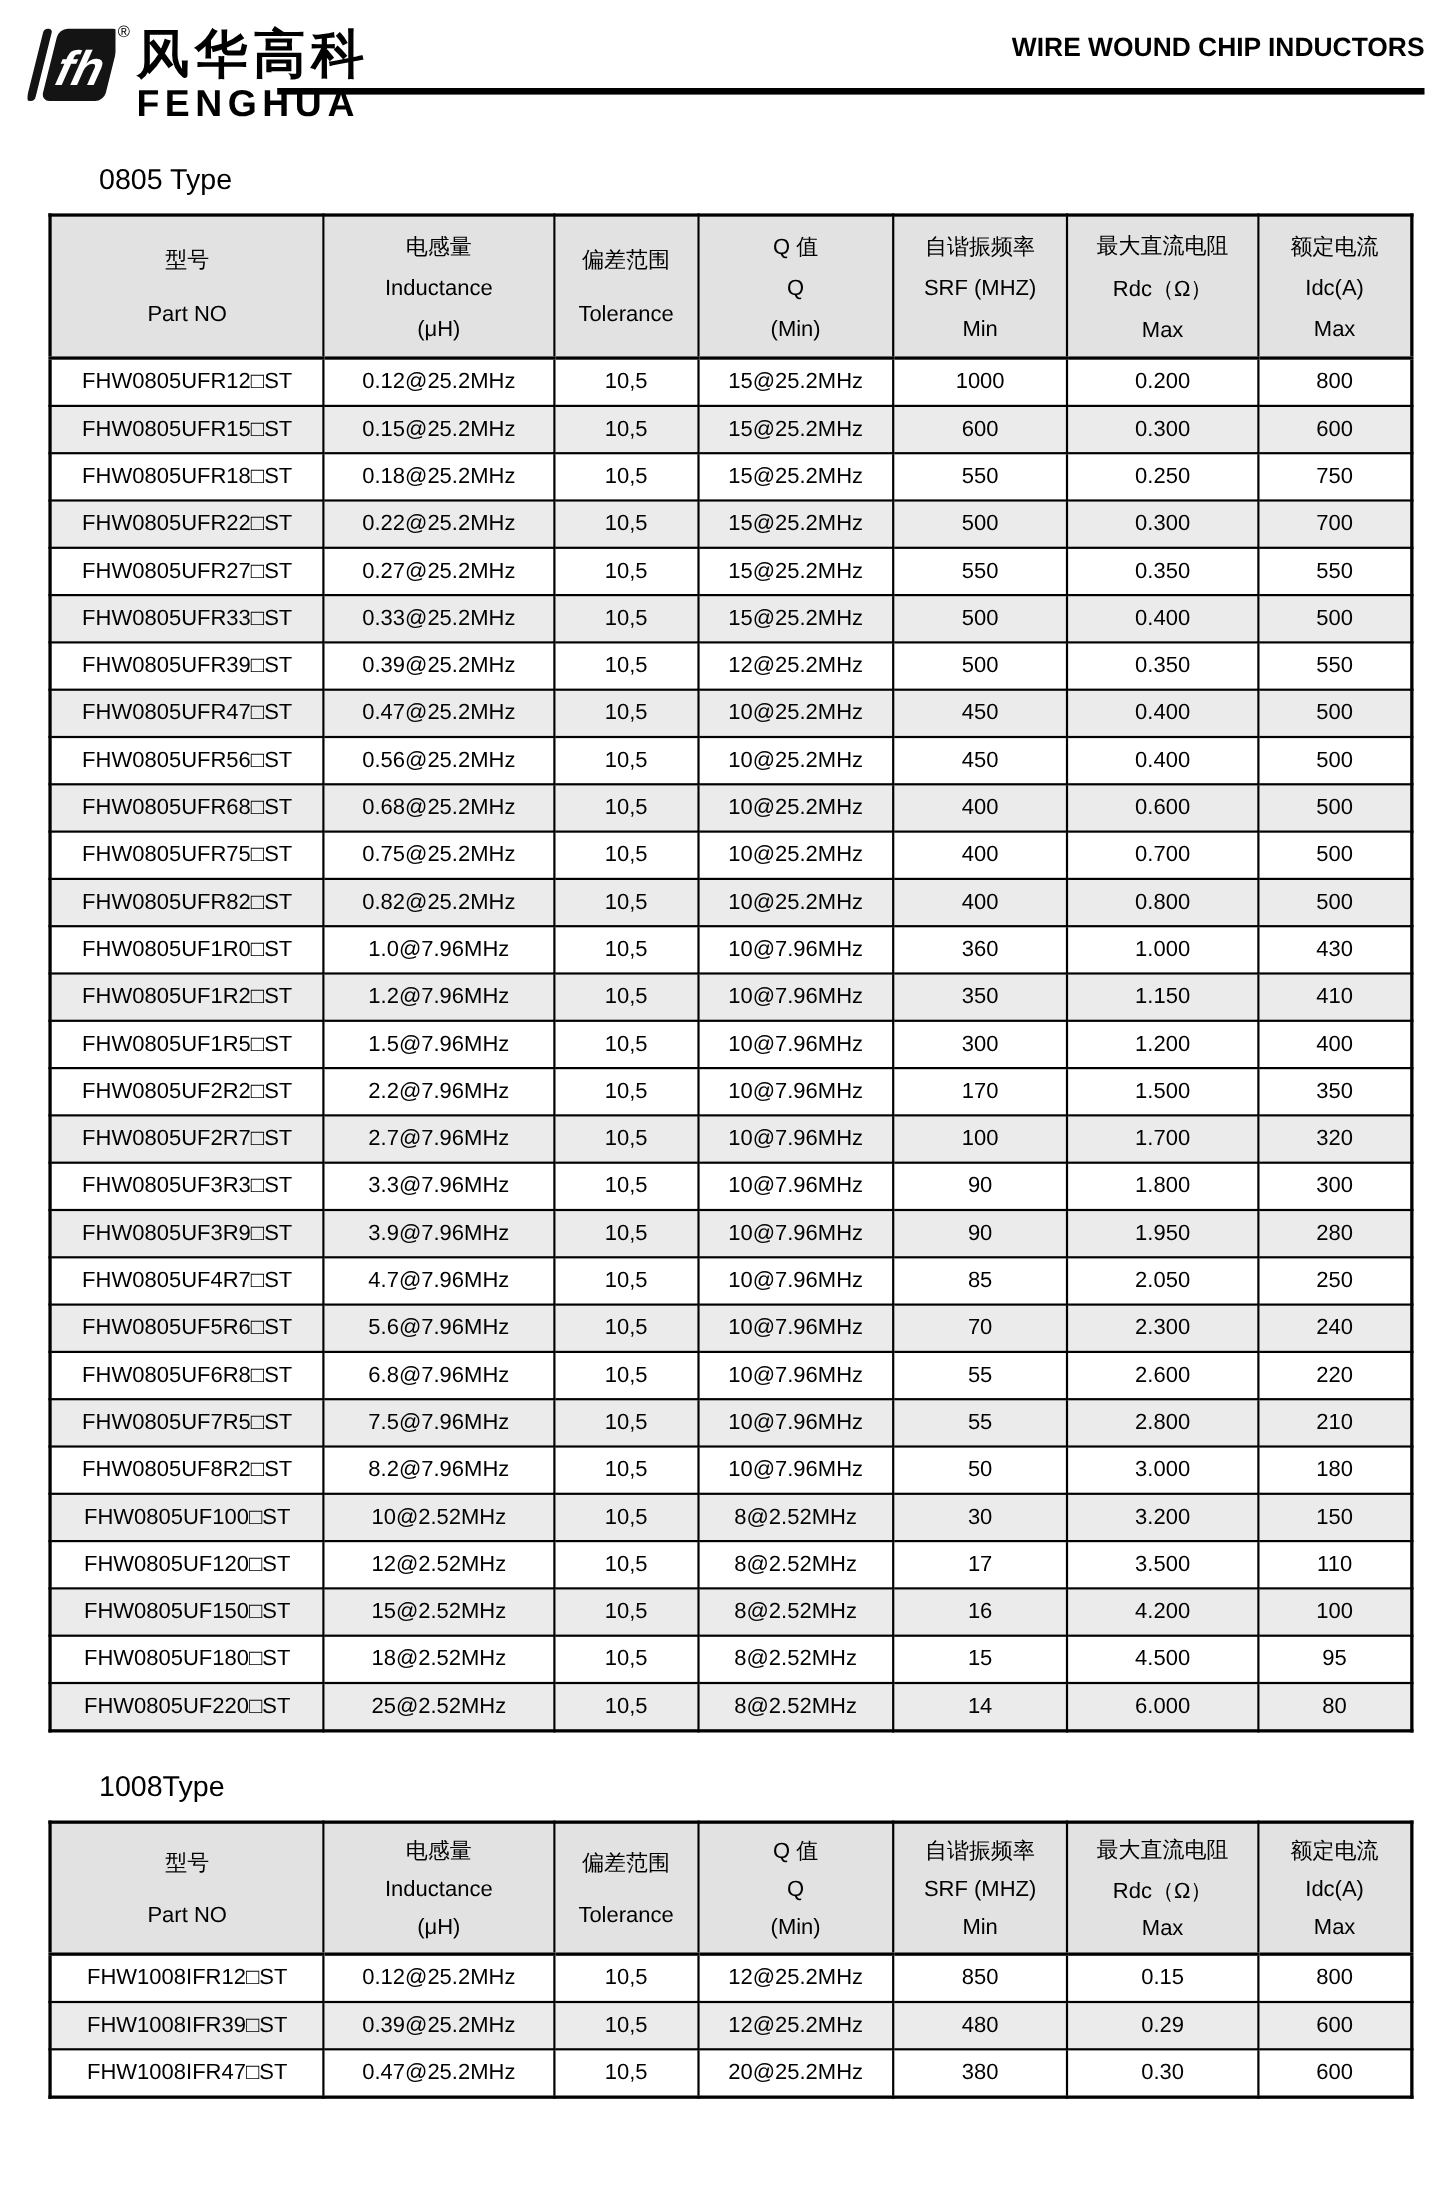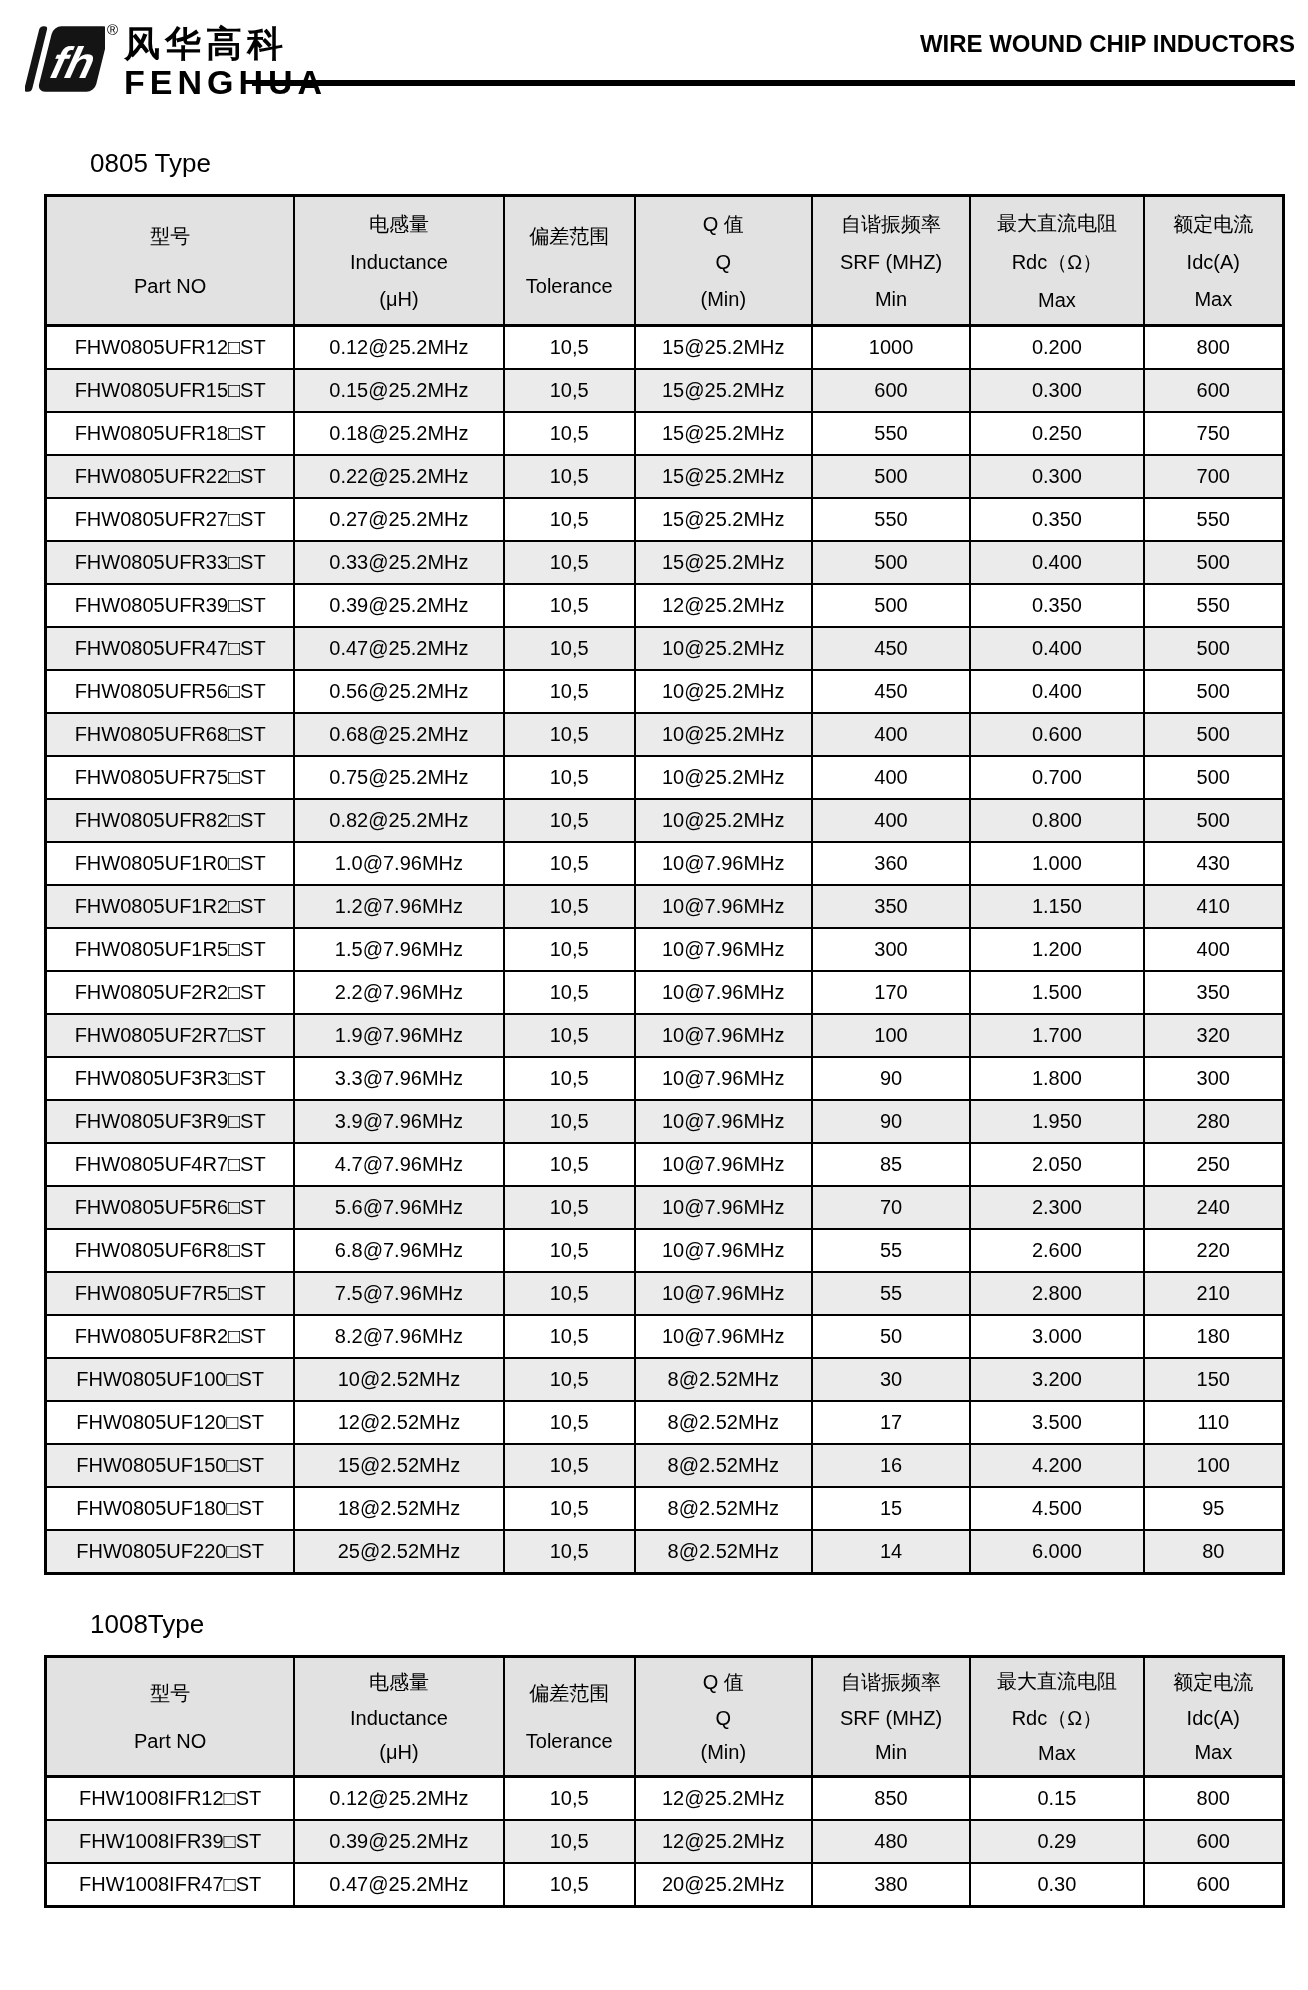--- a/index.html
+++ b/index.html
@@ -8,21 +8,21 @@
     background:#fff; color:#000;
     font-family:"Liberation Sans","DejaVu Sans",sans-serif;
   }
 
   
   .doc-header { position:relative; height:110px; }
   .logo { position:absolute; left:25px; top:20px; display:flex; align-items:flex-start; }
   .logo-mark { display:block; }
   .logo-reg { font-size:15px; line-height:1; margin:2px 6px 0 2px; }
   .logo-text { margin-top:6px; }
-  .logo-cn { font-size:36px; font-weight:bold; letter-spacing:5px; line-height:1.0; }
+  .logo-cn { font-size:48px; font-weight:bold; letter-spacing:5px; line-height:1.0; }
   .logo-en { font-size:34px; font-weight:bold; letter-spacing:5px; line-height:1.0; margin-top:3px; }
   .doc-title { position:absolute; right:13px; top:30px; margin:0; font-size:24px; font-weight:bold; letter-spacing:0px; }
   .rule { position:absolute; left:252px; right:13px; top:80px; height:6px; background:#000; }
 
   
   .section-label { margin:38px 0 15px 90px; font-size:26px; }
   .section-label.second { margin-top:34px; }
 
   table.spec {
     border-collapse:collapse; table-layout:fixed;
@@ -283,21 +283,21 @@
             <td>FHW0805UF2R2□ST</td>
             <td>2.2@7.96MHz</td>
             <td>10,5</td>
             <td>10@7.96MHz</td>
             <td>170</td>
             <td>1.500</td>
             <td>350</td>
           </tr>
           <tr class="alt">
             <td>FHW0805UF2R7□ST</td>
-            <td>1.9@7.96MHz</td>
+            <td>2.7@7.96MHz</td>
             <td>10,5</td>
             <td>10@7.96MHz</td>
             <td>100</td>
             <td>1.700</td>
             <td>320</td>
           </tr>
           <tr>
             <td>FHW0805UF3R3□ST</td>
             <td>3.3@7.96MHz</td>
             <td>10,5</td>

